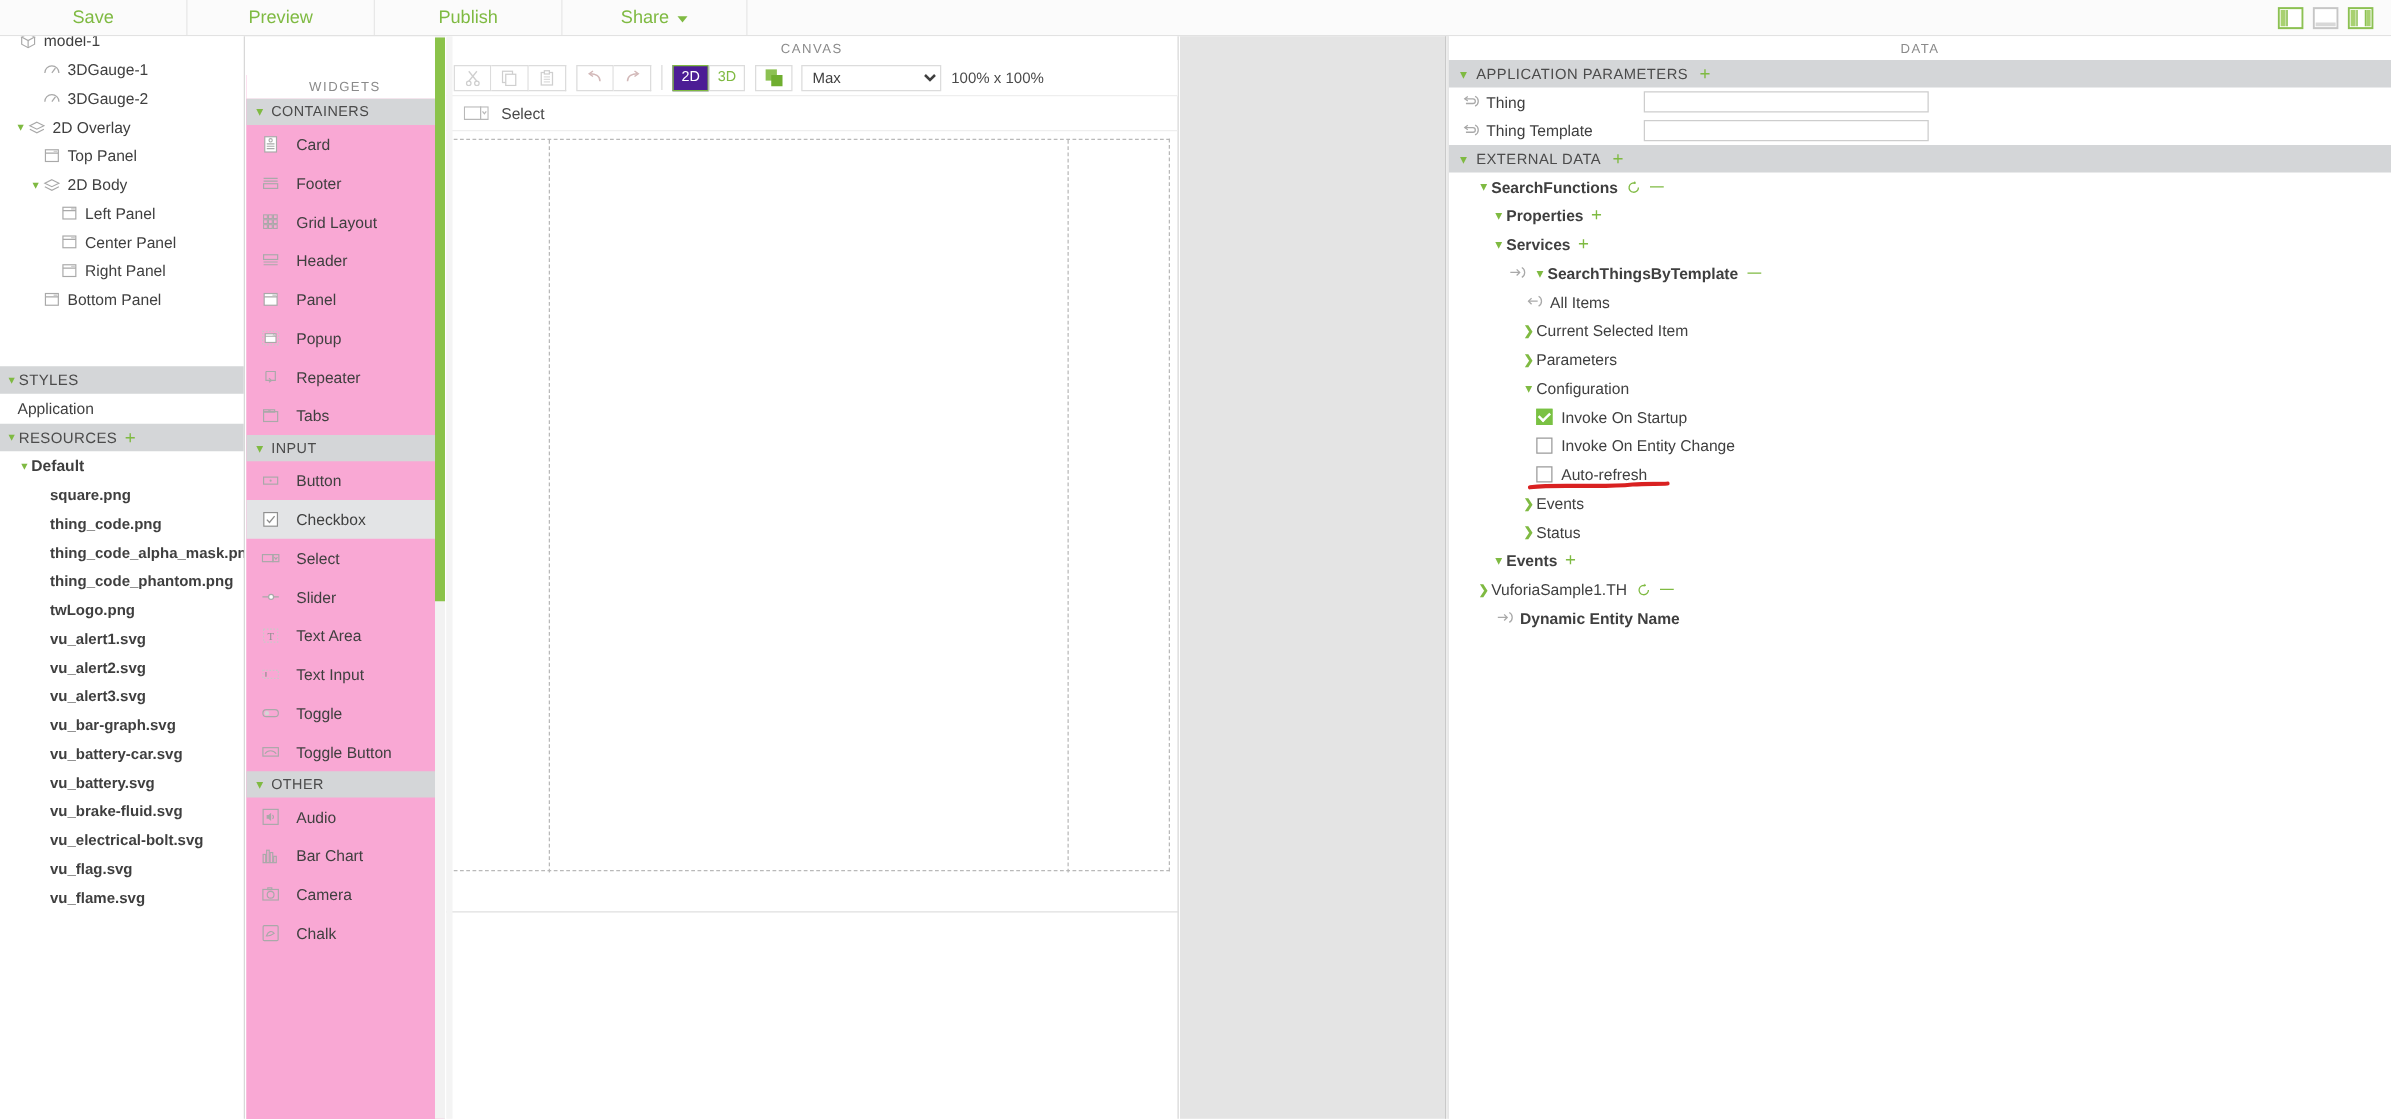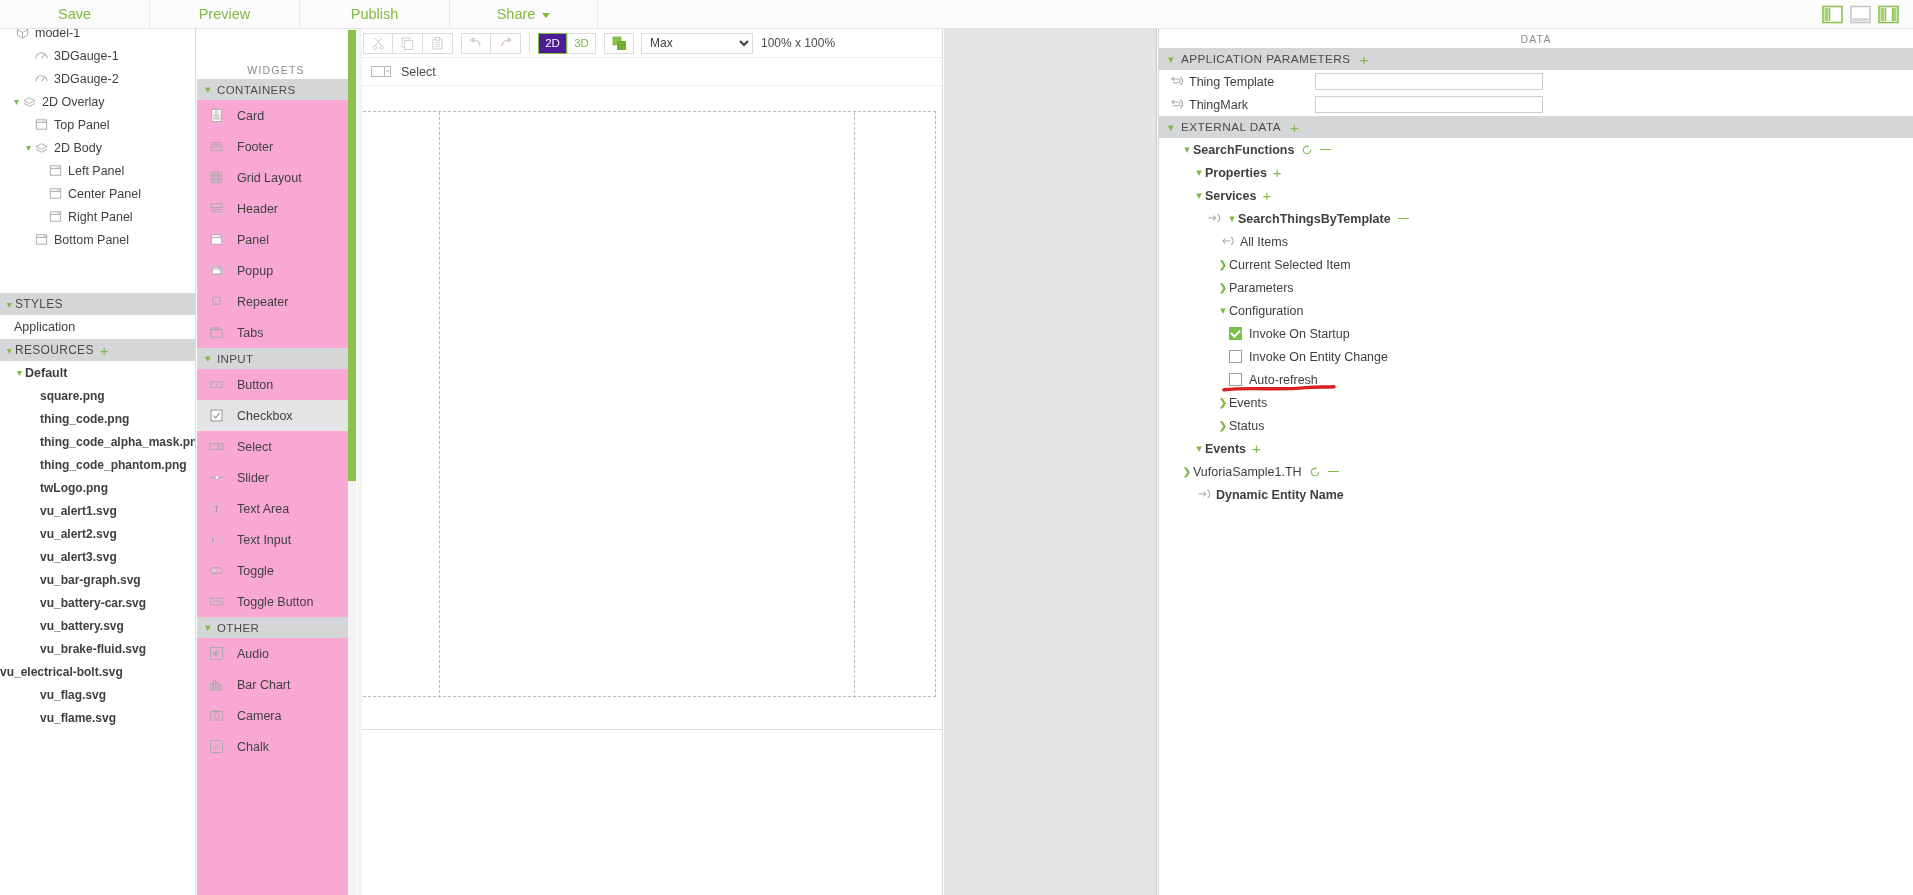--- a/index.html
+++ b/index.html
@@ -426,21 +426,21 @@
       </div>
       <div class="res-row" style="padding-left: 40px;">
         <span style="font-weight: 600; font-size: 12px;">vu_battery-car.svg</span>
       </div>
       <div class="res-row" style="padding-left: 40px;">
         <span style="font-weight: 600; font-size: 12px;">vu_battery.svg</span>
       </div>
       <div class="res-row" style="padding-left: 40px;">
         <span style="font-weight: 600; font-size: 12px;">vu_brake-fluid.svg</span>
       </div>
-      <div class="res-row" style="">
+      <div class="res-row" style="padding-left: 40px;">
         <span style="font-weight: 600; font-size: 12px;">vu_electrical-bolt.svg</span>
       </div>
       <div class="res-row" style="padding-left: 40px;">
         <span style="font-weight: 600; font-size: 12px;">vu_flag.svg</span>
       </div>
       <div class="res-row" style="padding-left: 40px;">
         <span style="font-weight: 600; font-size: 12px;">vu_flame.svg</span>
       </div>
     </div>
 </div>
@@ -661,20 +661,21 @@
           </svg>
         </span>
         <span>Chalk</span>
       </div>
     </div>
 </div>
 <div id="widget-scrollbar"></div>
 <div id="widget-scrollthumb"></div>
 
 <div id="canvas-area">
+  <div id="canvas-title">CANVAS</div>
   <div id="canvas-toolbar">
     <div class="tb-group">
       <div class="tb-btn">
         <svg width="13" height="13" viewBox="0 0 13 13">
           <line x1="3" y1="1" x2="9.5" y2="9" stroke="#cfcfcf" stroke-width="1"></line>
           <line x1="9.5" y1="1" x2="3" y2="9" stroke="#cfcfcf" stroke-width="1"></line>
           <circle cx="3" cy="10.6" r="1.8" fill="none" stroke="#cfcfcf" stroke-width="1"></circle>
           <circle cx="9.5" cy="10.6" r="1.8" fill="none" stroke="#cfcfcf" stroke-width="1"></circle>
         </svg>
       </div>
@@ -751,32 +752,32 @@
   </div>
   <div id="app-params">
       <div class="d-param" style="position: relative;">
         <span class="pico">
           <svg viewBox="0 0 16 16" width="15" height="15">
             <path d="M3 5.4 H10 A2 2 0 0 1 10 9.4 H4" fill="none" stroke="#a9a9a9" stroke-width="1.1"></path>
             <path d="M5.6 3.4 L3 5.4 L5.6 7.2" fill="none" stroke="#a9a9a9" stroke-width="1.1"></path>
             <path d="M11.8 3.2 A4.6 4.6 0 0 1 11.8 11.6" fill="none" stroke="#a9a9a9" stroke-width="1.1"></path>
           </svg>
         </span>
-        <span>Thing Template</span>
+        <span>Thing</span>
         <input type="text" style="">
       </div>
       <div class="d-param" style="position: relative;">
         <span class="pico">
           <svg viewBox="0 0 16 16" width="15" height="15">
             <path d="M3 5.4 H10 A2 2 0 0 1 10 9.4 H4" fill="none" stroke="#a9a9a9" stroke-width="1.1"></path>
             <path d="M5.6 3.4 L3 5.4 L5.6 7.2" fill="none" stroke="#a9a9a9" stroke-width="1.1"></path>
             <path d="M11.8 3.2 A4.6 4.6 0 0 1 11.8 11.6" fill="none" stroke="#a9a9a9" stroke-width="1.1"></path>
           </svg>
         </span>
-        <span>ThingMark</span>
+        <span>Thing Template</span>
         <input type="text" style="">
       </div>
     </div>
   <div class="d-section">
     <span style="color:#7fba42;font-size:11px">▾</span>
     <span>EXTERNAL DATA</span>
     <span class="plus-g" style="margin-left:2px">+</span>
   </div>
   <div id="ext-data-tree">
       <div class="d-row" style="padding-left: 22px;">

